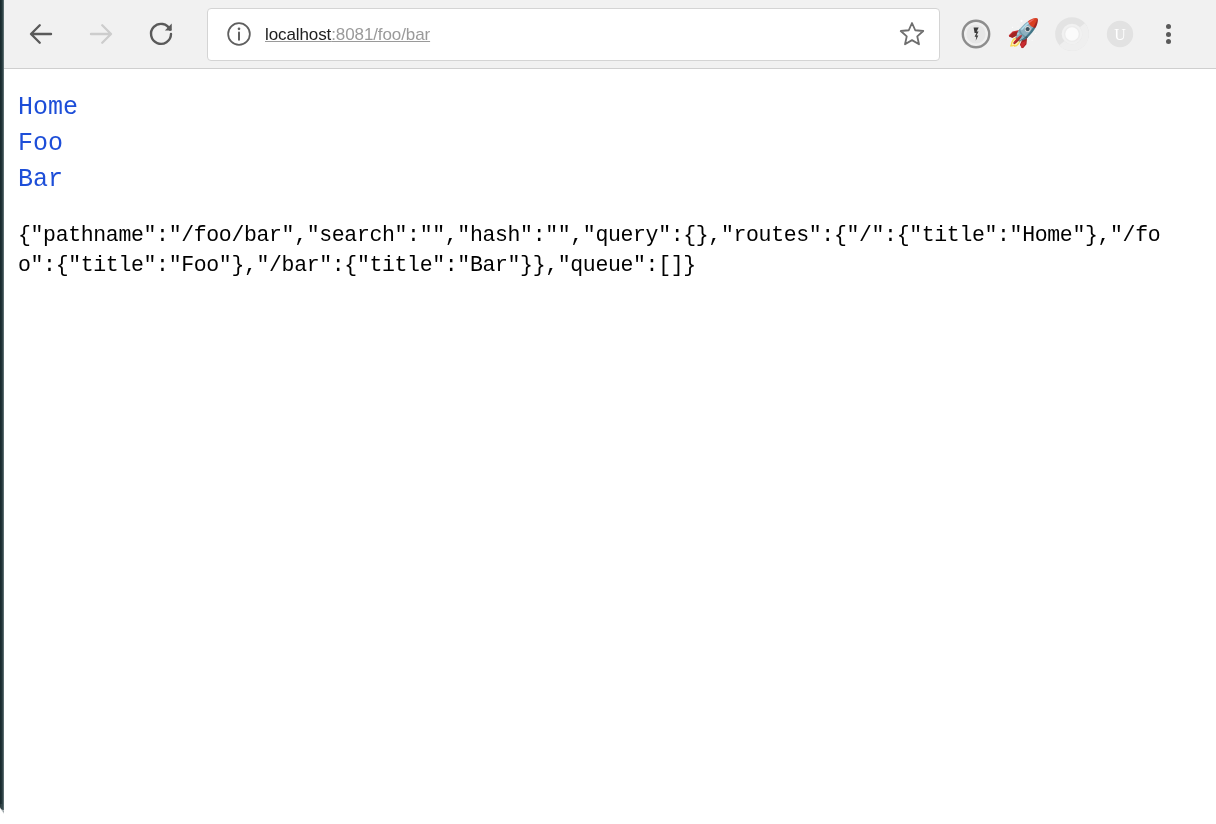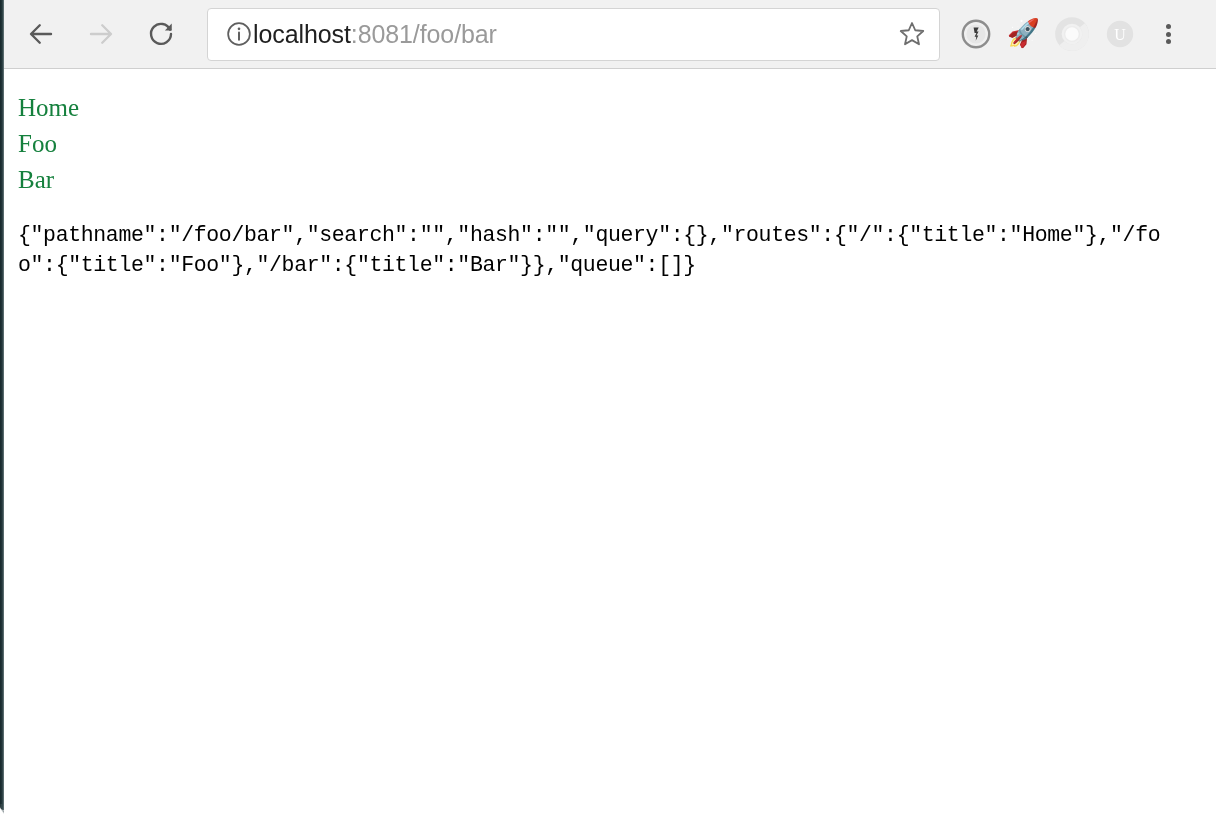--- a/index.html
+++ b/index.html
@@ -86,28 +86,30 @@
     align-items: center;
   }
   #site-info-button {
     width: 28px; height: 28px;
     margin-left: 17px;
     flex: 0 0 auto;
     display: flex; align-items: center; justify-content: center;
     cursor: pointer;
   }
   #omnibox-url {
+    margin-left: 12px;
     font-family: "Liberation Sans", sans-serif;
-    font-size: 25px;
+    font-size: 17px;
     letter-spacing: -0.1px;
     color: #9a9a9a;
     white-space: nowrap;
     overflow: hidden;
     flex: 1 1 auto;
     line-height: 1;
+    text-decoration: underline;
   }
   #omnibox-url .host { color: #202020; }
   #bookmark-star-button {
     width: 44px; height: 44px;
     margin-right: 5px;
     flex: 0 0 auto;
     display: flex; align-items: center; justify-content: center;
     border-radius: 3px;
     cursor: pointer;
   }
@@ -149,24 +151,24 @@
     width: 1212px;
     height: 754px;
     background: #ffffff;
     overflow: hidden;
   }
   #nav-links {
     padding: 20px 0 0 14px;
   }
   .page-link {
     display: block;
-    font-family: Liberation Serif, serif;
+    font-family: Liberation Mono, monospace;
     font-size: 25px;
     line-height: 36px;
-    color: #15803d;
+    color: #1d4ed8;
     text-decoration: none;
     width: max-content;
     cursor: pointer;
   }
   #state-dump {
     margin: 22px 0 0 14px;
     width: 1176px;
     font-family: "Liberation Mono", monospace;
     font-size: 21.5px;
     line-height: 30px;

